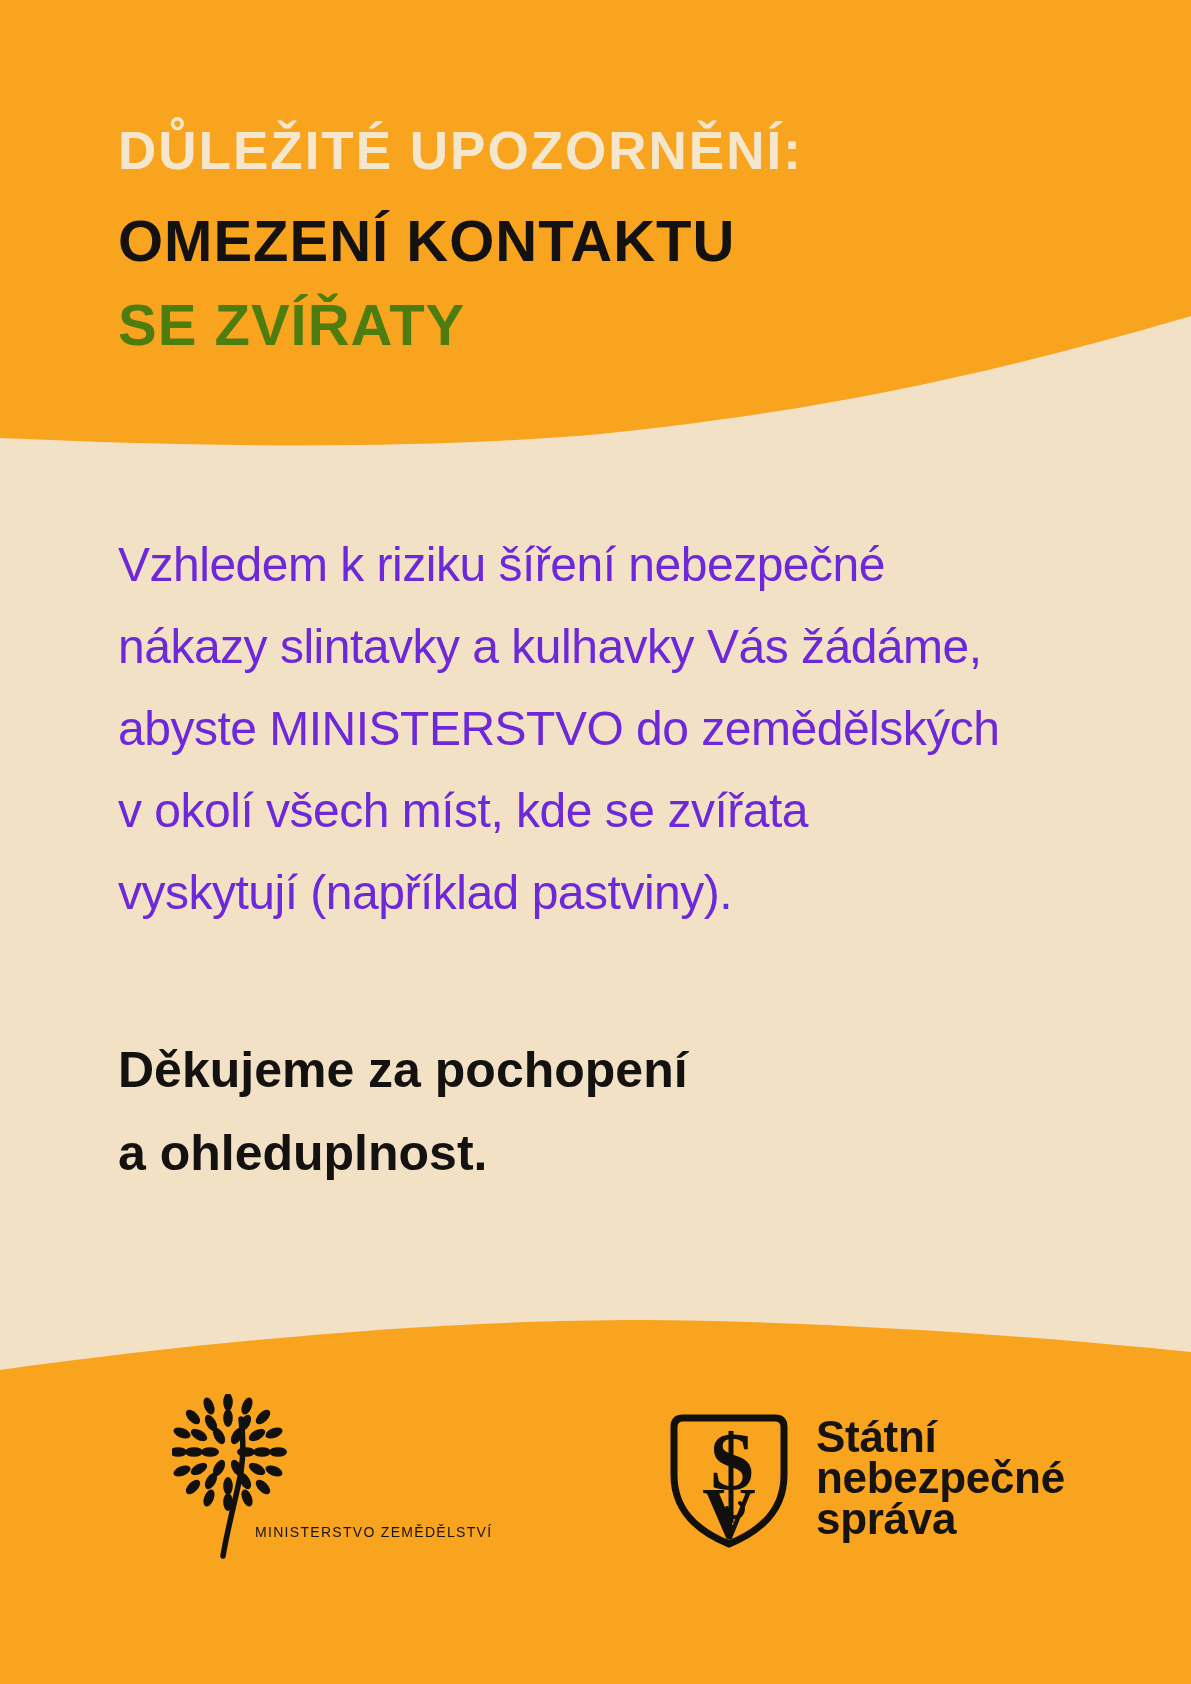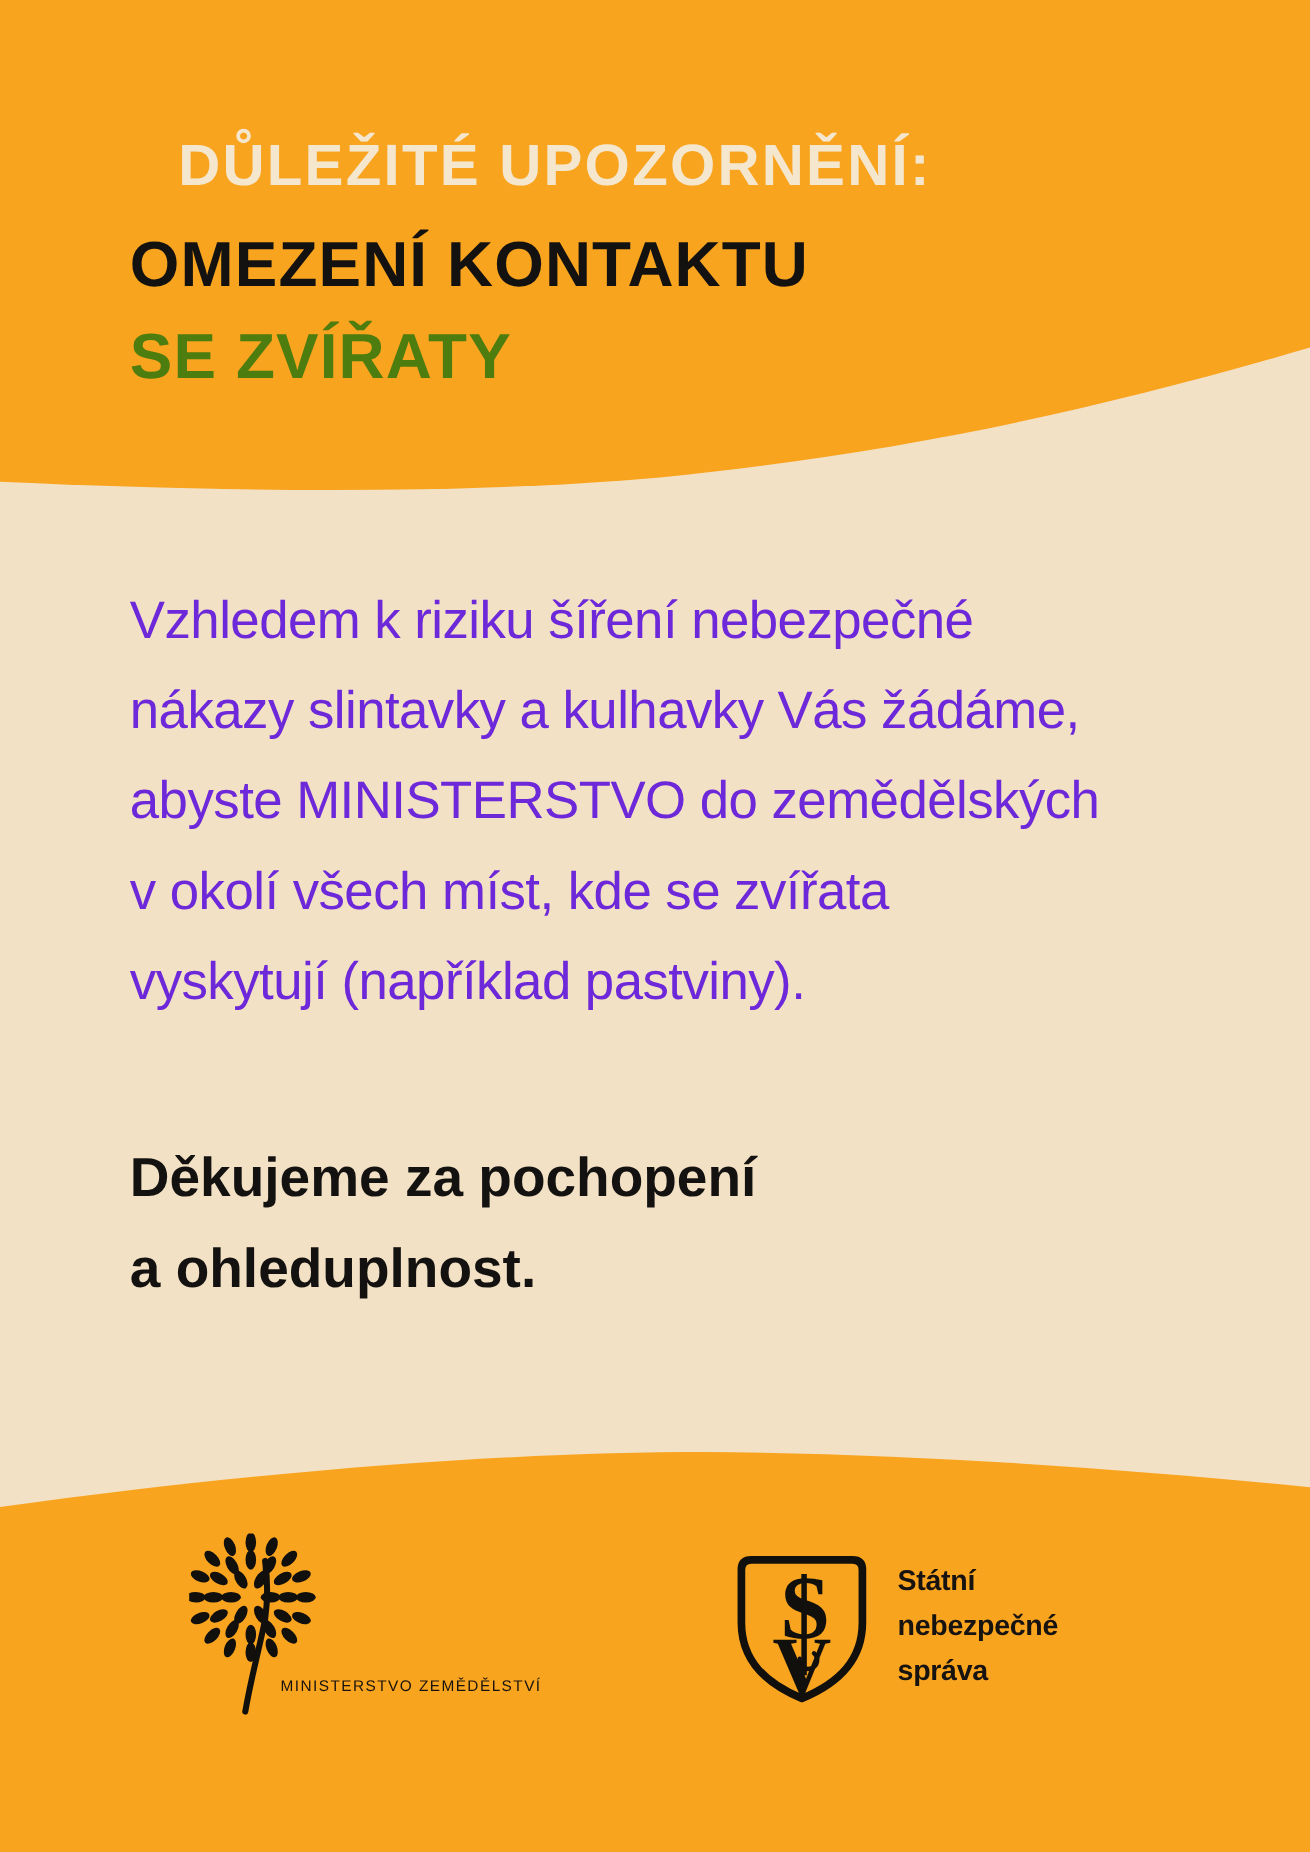--- a/index.html
+++ b/index.html
@@ -12,21 +12,21 @@
     color:#161310;
   }
   .shape{position:absolute;left:0;display:block;}
   .shape.top{top:0;}
   .shape.bottom{top:1310px;}
 
   .heading{position:absolute;left:118px;top:0;width:1000px;}
   .heading .kicker{
     position:absolute;left:0;top:120px;
     font-size:53px;font-weight:bold;letter-spacing:2px;
-    color:#f5e6ce;white-space:nowrap;margin-left:44px;
+    color:#f5e6ce;white-space:nowrap;
   }
   .heading .line-a{
     position:absolute;left:0;top:207px;
     font-size:58px;font-weight:bold;letter-spacing:1px;
     color:#141210;white-space:nowrap;text-align:center;
   }
   .heading .line-b{
     position:absolute;left:0;top:291px;
     font-size:58px;font-weight:bold;letter-spacing:1px;
     color:#4d7c0f;white-space:nowrap;
@@ -48,21 +48,21 @@
 
   .ministry-logo{position:absolute;left:172px;top:1394px;}
   .ministry-label{
     position:absolute;left:255px;top:1524px;
     font-size:14px;letter-spacing:1.3px;
     color:#171310;white-space:nowrap;
   }
   .svs-logo{position:absolute;left:668px;top:1413px;}
   .svs-label{
     position:absolute;left:816px;top:1416px;
-    font-size:26px;line-height:41px;font-weight:bold;letter-spacing:-0.3px;
+    font-size:44px;line-height:41px;font-weight:bold;letter-spacing:-0.3px;
     color:#171310;
   }
   .svs-label div{white-space:nowrap;}
 </style>
 </head>
 <body>
 
 <div class="poster">
 
   <svg class="shape top" width="1191" height="460" viewBox="0 0 1191 460" aria-hidden="true">

